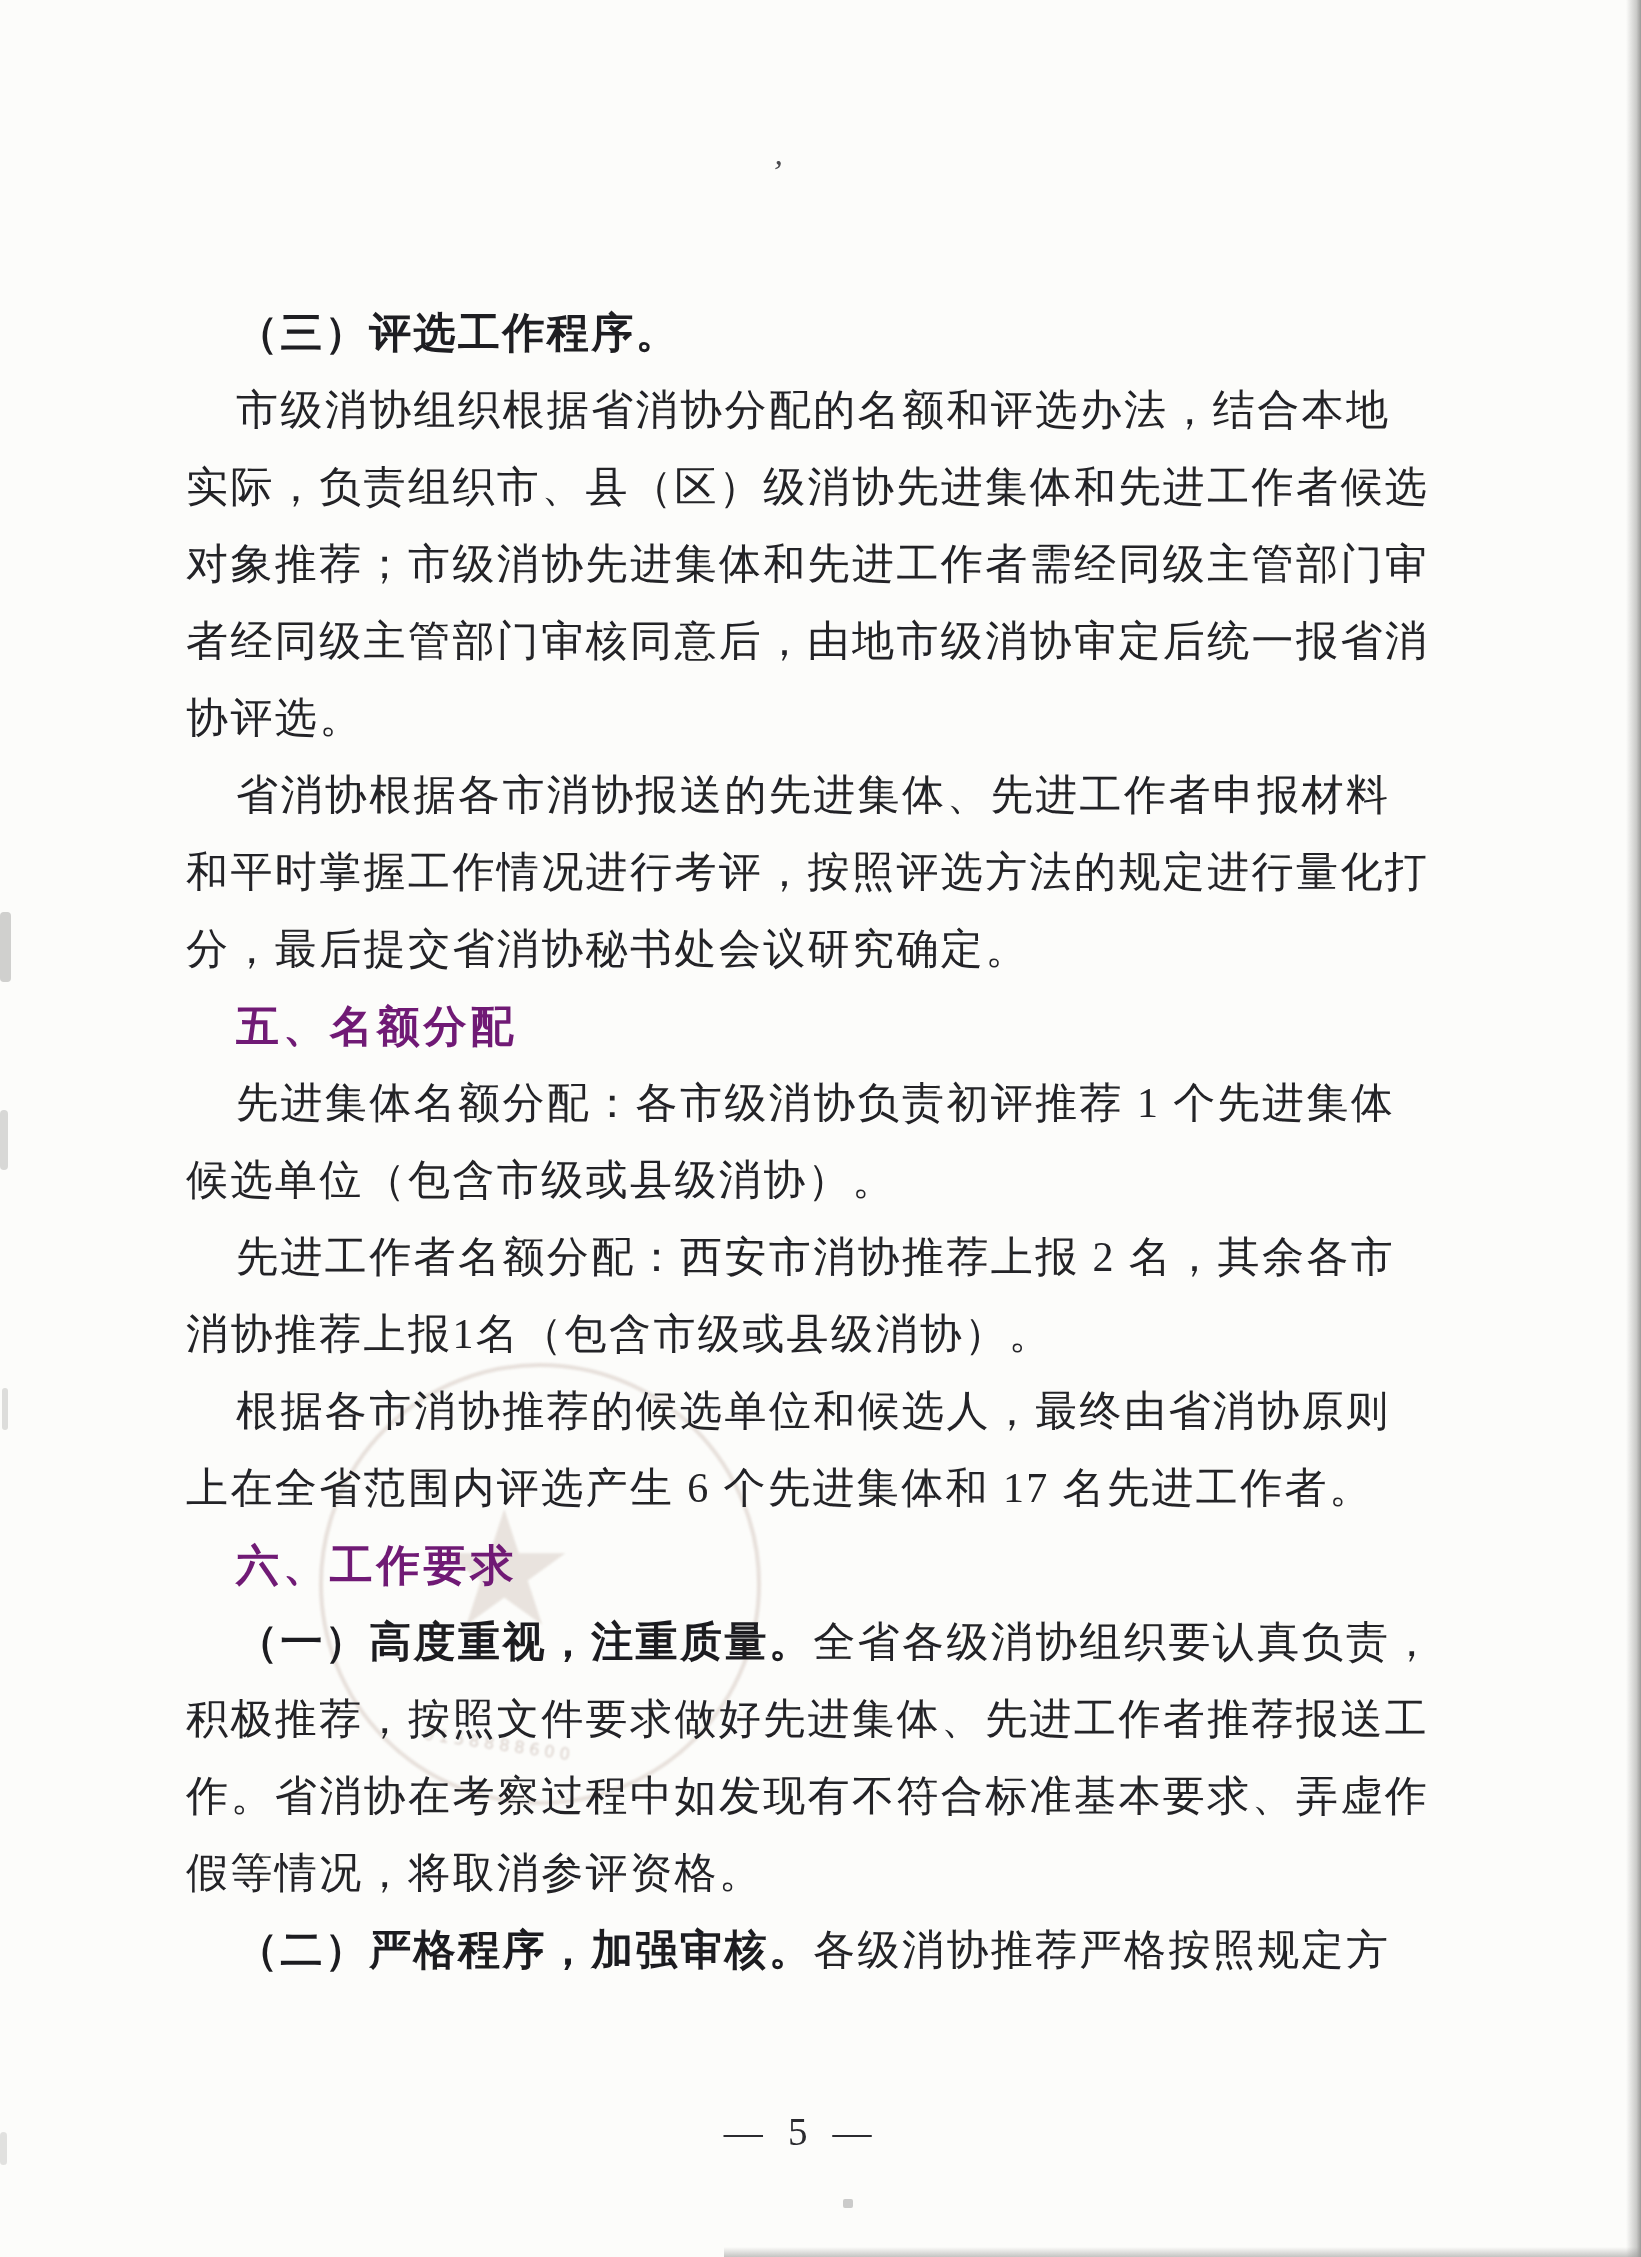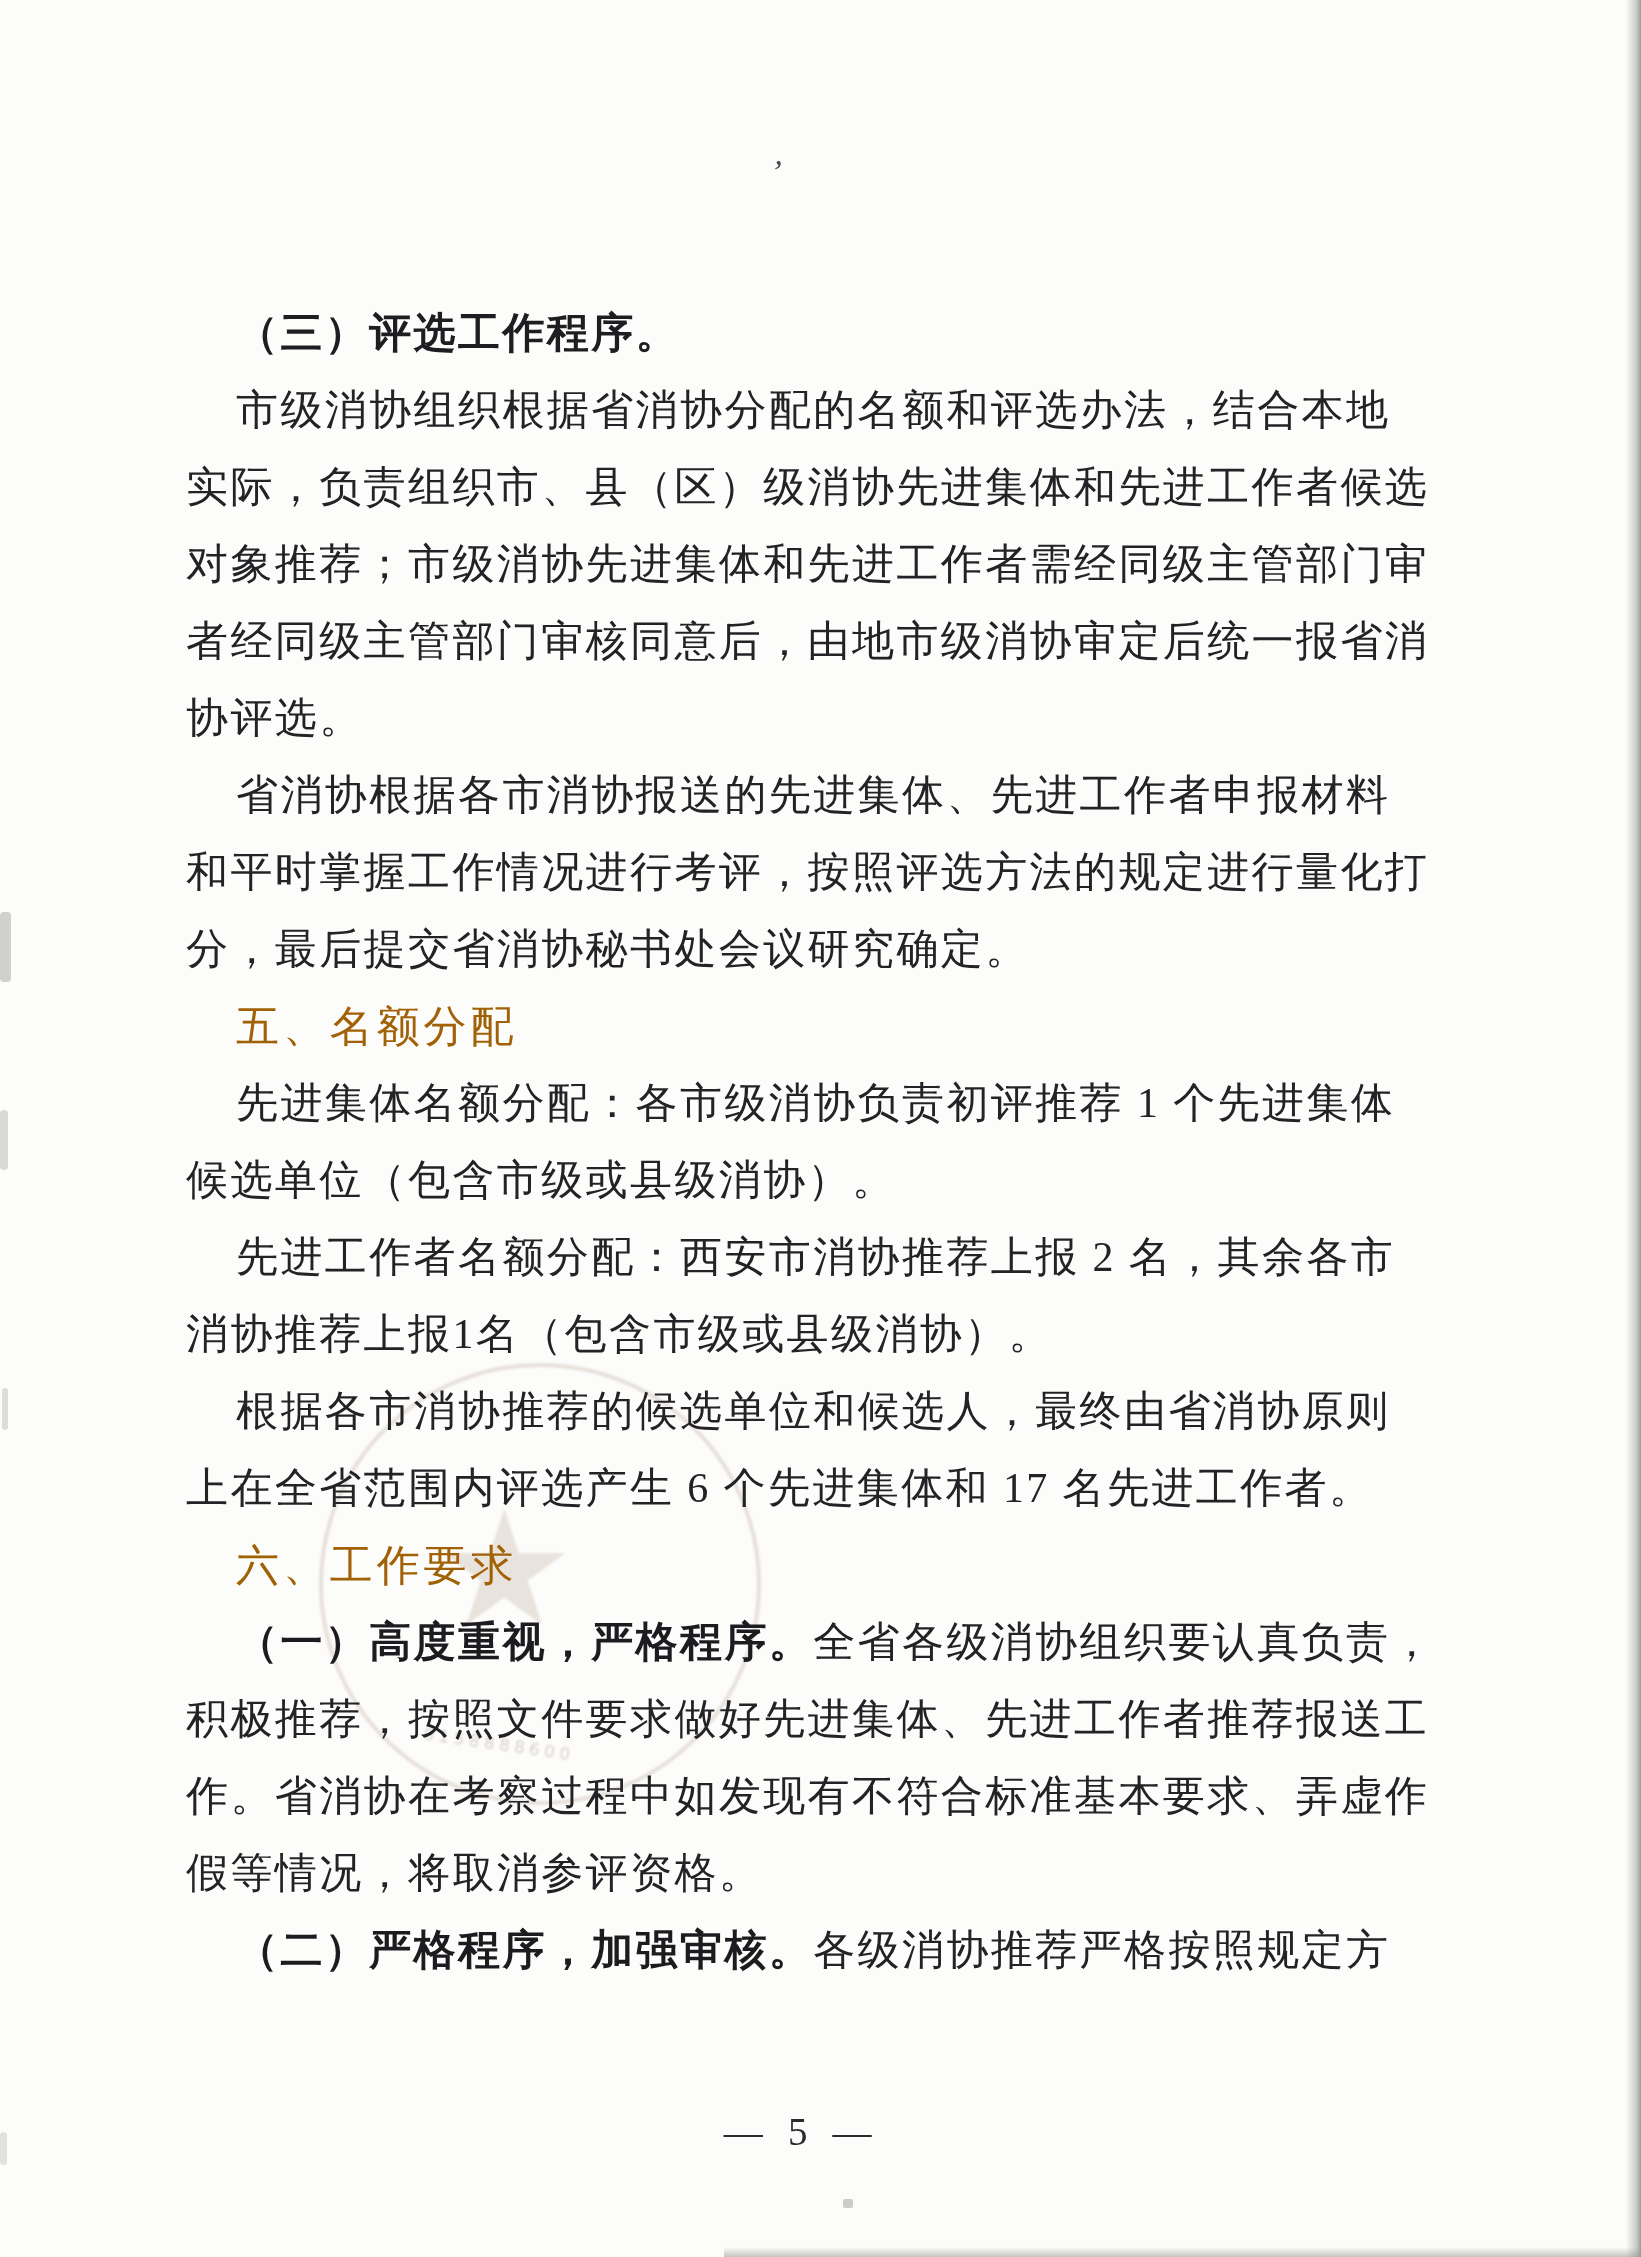--- a/index.html
+++ b/index.html
@@ -21,21 +21,21 @@
     height:77px;line-height:77px;
     font-size:42px;letter-spacing:2.4px;
     white-space:nowrap;
     color:#232327;
     margin-left:12px;
   }
   .line.indent{padding-left:50px;}
   .line.kai{font-weight:600;color:#1e1e22;}
   .line.hei{
     font-family:"Liberation Sans","DejaVu Sans",sans-serif;
-    font-weight:400;font-size:43px;letter-spacing:3.9px;color:#a16207;
+    font-weight:700;font-size:43px;letter-spacing:3.9px;color:#701a75;
   }
   .lead{font-weight:700;color:#1c1c20;}
   
   .footer{
     position:absolute;left:0;top:2105px;width:1603px;
     text-align:center;
     font-size:39px;line-height:54px;letter-spacing:7.7px;
     color:#2b2b2f;
   }
   
@@ -110,21 +110,21 @@
       <div class="line body"><span>和平时掌握工作情况进行考评，按照评选方法的规定进行量化打</span></div>
       <div class="line body"><span>分，最后提交省消协秘书处会议研究确定。</span></div>
       <div class="line hei indent"><span>五、名额分配</span></div>
       <div class="line body indent"><span>先进集体名额分配：各市级消协负责初评推荐 1 个先进集体</span></div>
       <div class="line body"><span>候选单位（包含市级或县级消协）。</span></div>
       <div class="line body indent"><span>先进工作者名额分配：西安市消协推荐上报 2 名，其余各市</span></div>
       <div class="line body"><span>消协推荐上报1名（包含市级或县级消协）。</span></div>
       <div class="line body indent"><span>根据各市消协推荐的候选单位和候选人，最终由省消协原则</span></div>
       <div class="line body"><span>上在全省范围内评选产生 6 个先进集体和 17 名先进工作者。</span></div>
       <div class="line hei indent"><span>六、工作要求</span></div>
-      <div class="line body indent"><span class="lead">（一）高度重视，严格程序。</span><span>全省各级消协组织要认真负责，</span></div>
+      <div class="line body indent"><span class="lead">（一）高度重视，注重质量。</span><span>全省各级消协组织要认真负责，</span></div>
       <div class="line body"><span>积极推荐，按照文件要求做好先进集体、先进工作者推荐报送工</span></div>
       <div class="line body"><span>作。省消协在考察过程中如发现有不符合标准基本要求、弄虚作</span></div>
       <div class="line body"><span>假等情况，将取消参评资格。</span></div>
       <div class="line body indent"><span class="lead">（二）严格程序，加强审核。</span><span>各级消协推荐严格按照规定方</span></div>
     </div>
 
   <div class="footer">— 5 —</div>
 
   <span class="speck-apostrophe">’</span>
   <span class="speck-dot"></span>

